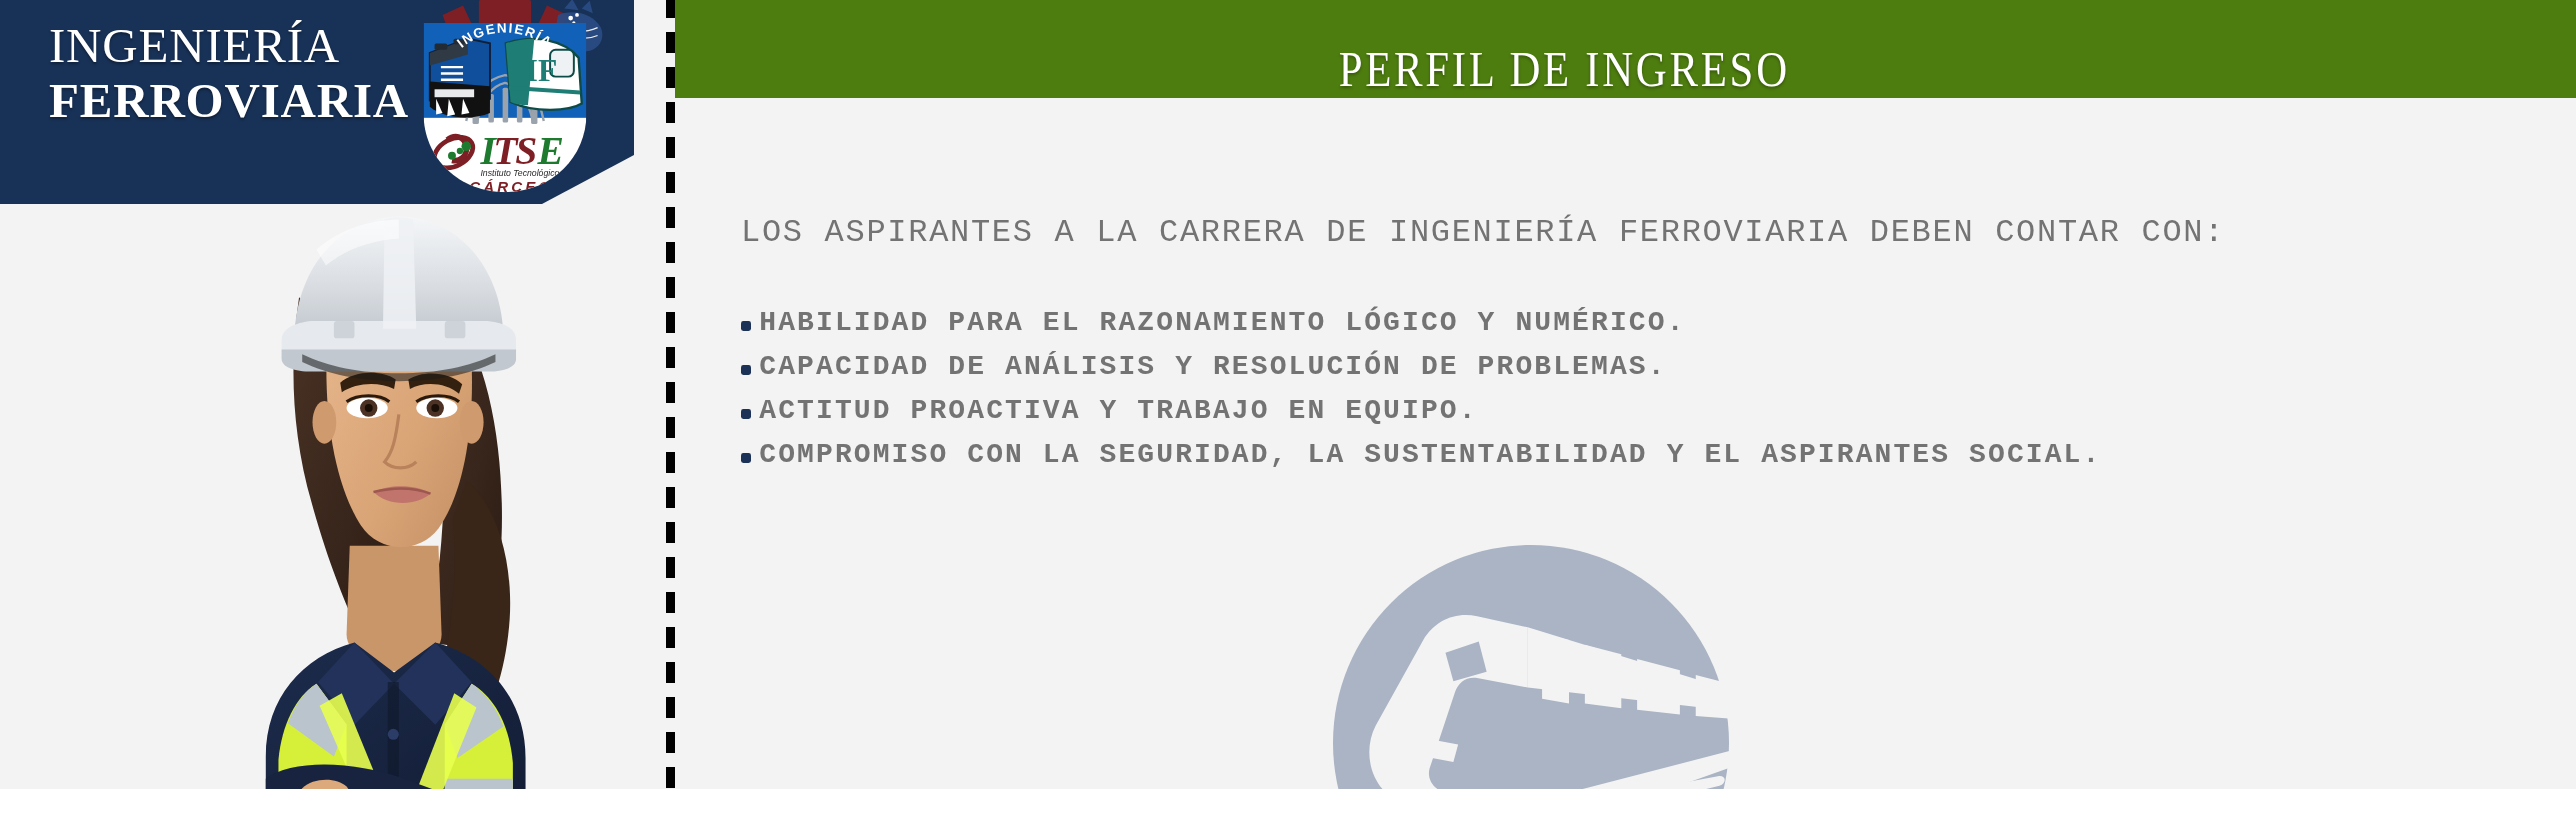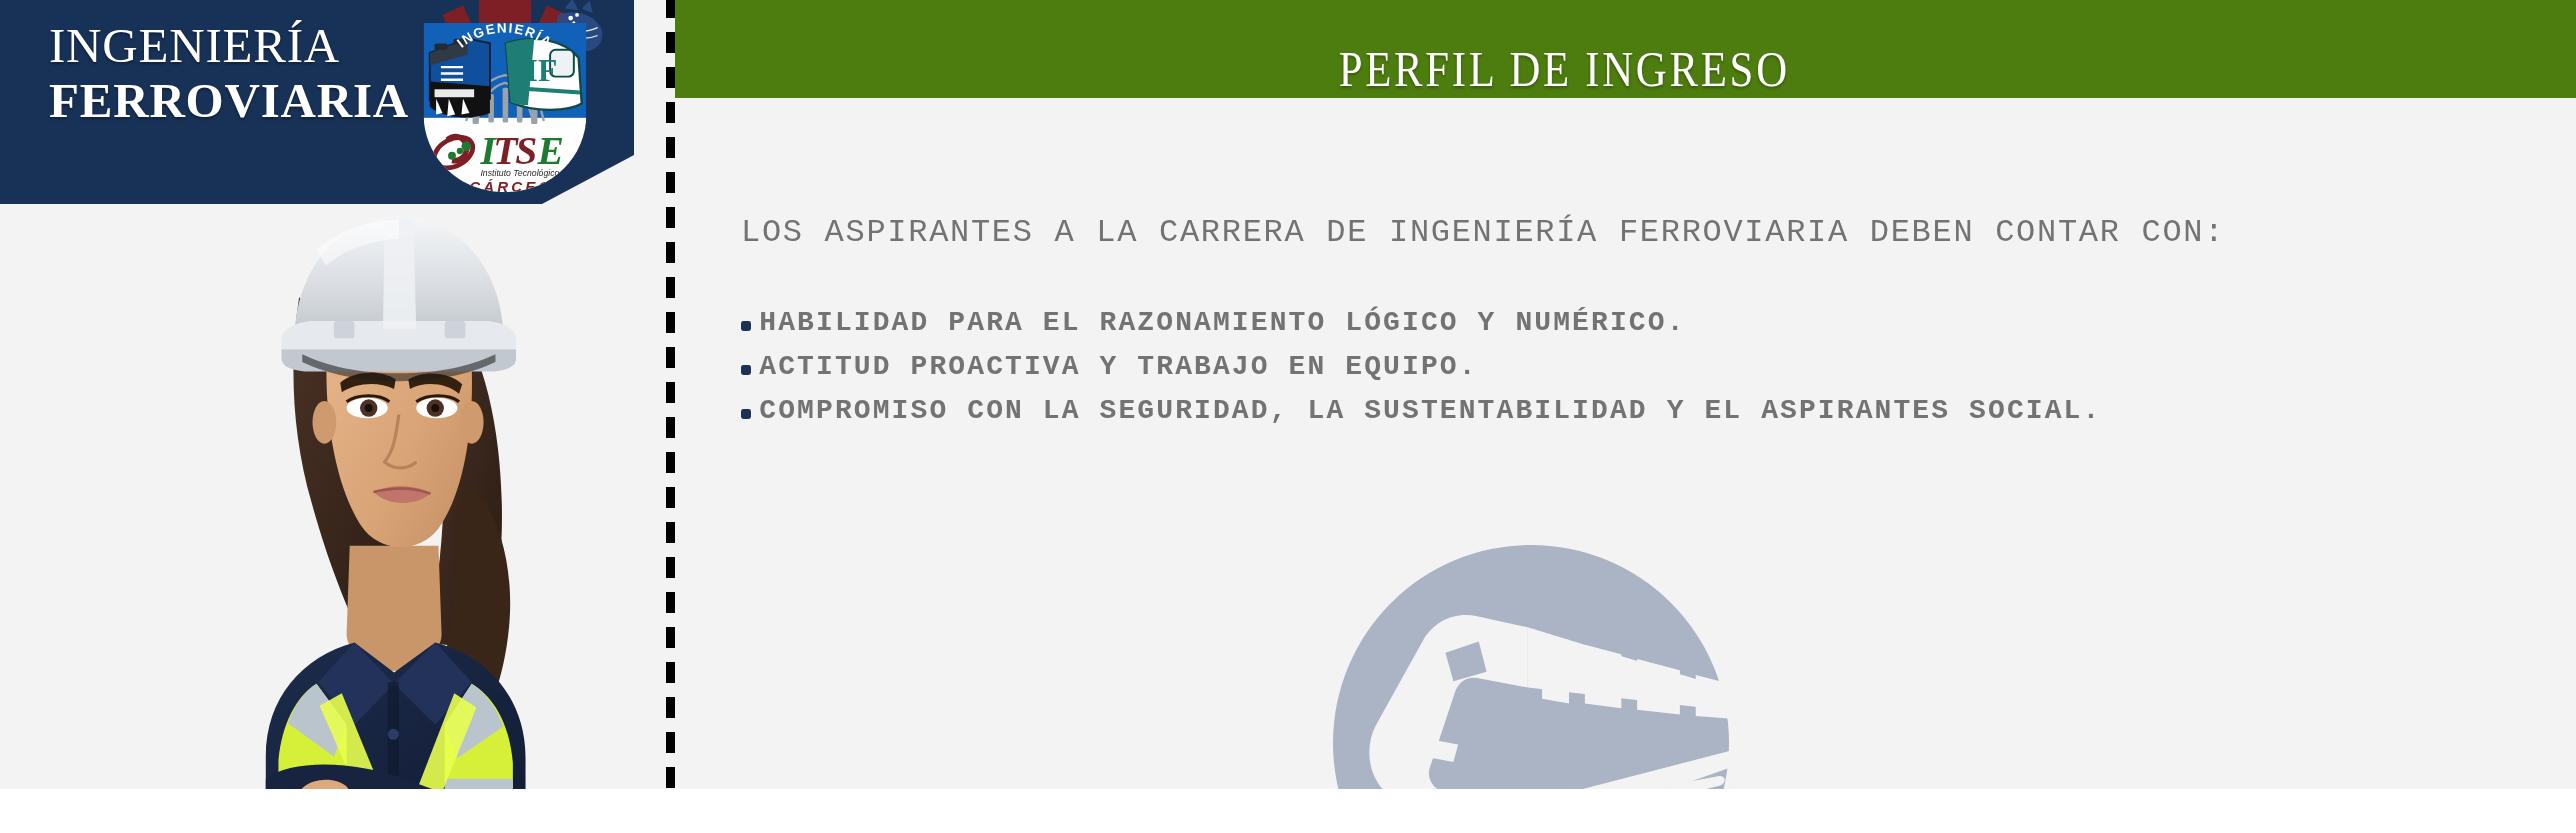--- a/index.html
+++ b/index.html
@@ -399,20 +399,24 @@
   <div class="content">
     <p class="intro">LOS ASPIRANTES A LA CARRERA DE INGENIERÍA FERROVIARIA DEBEN CONTAR CON:</p>
 
     <ul class="bullets">
       <li class="bullet-row">
         <span class="bullet-dot"></span>
         <span class="bullet-text nowrap">HABILIDAD PARA EL RAZONAMIENTO LÓGICO Y NUMÉRICO.</span>
       </li>
       <li class="bullet-row">
         <span class="bullet-dot"></span>
+        <span class="bullet-text nowrap">CAPACIDAD DE ANÁLISIS Y RESOLUCIÓN DE PROBLEMAS.</span>
+      </li>
+      <li class="bullet-row">
+        <span class="bullet-dot"></span>
         <span class="bullet-text nowrap">ACTITUD PROACTIVA Y TRABAJO EN EQUIPO.</span>
       </li>
       <li class="bullet-row">
         <span class="bullet-dot"></span>
         <span class="bullet-text nowrap">COMPROMISO CON LA SEGURIDAD, LA SUSTENTABILIDAD Y EL ASPIRANTES SOCIAL.</span>
       </li>
     </ul>
   </div>
 
 </div>

